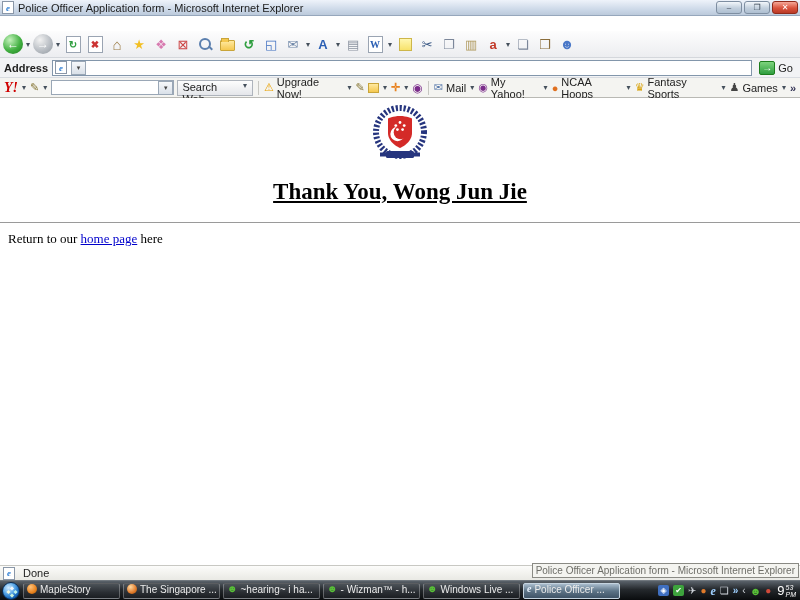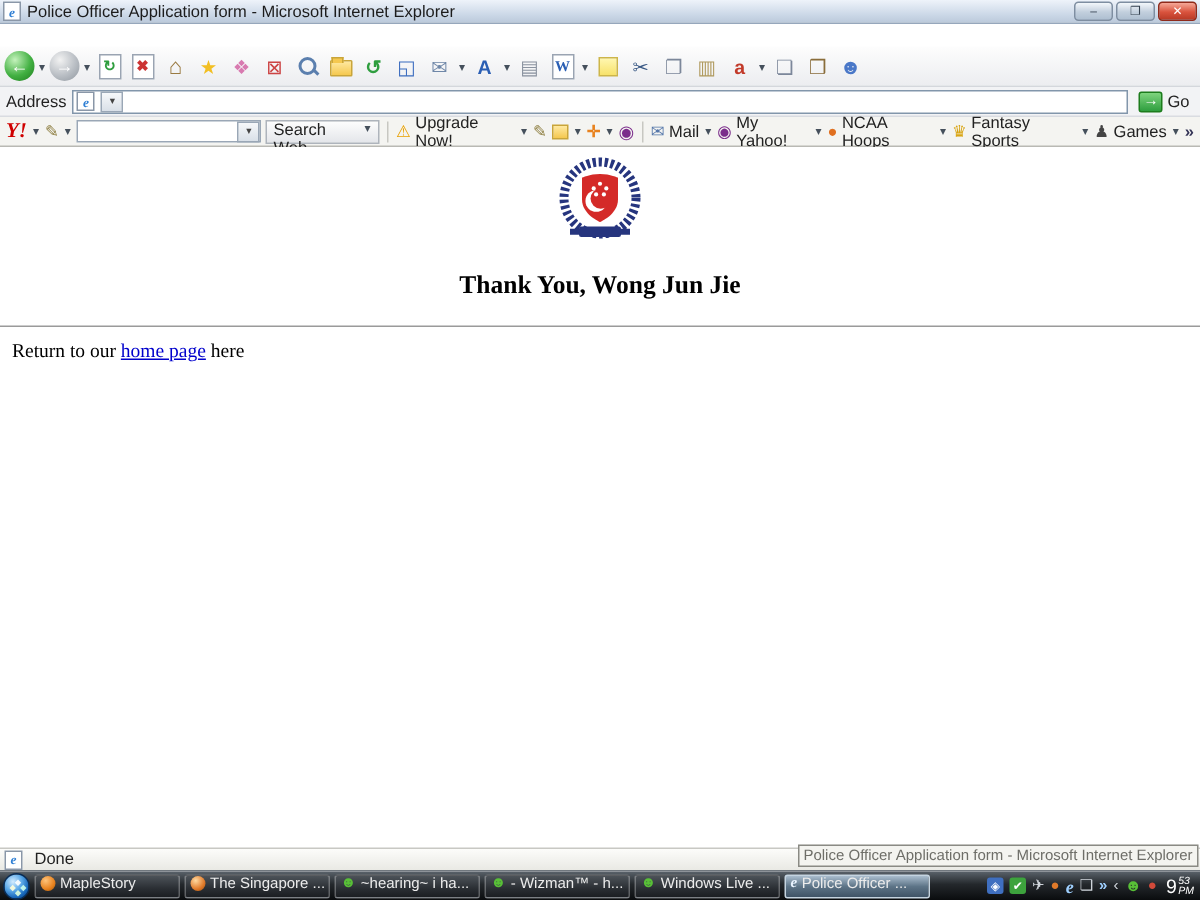--- a/index.html
+++ b/index.html
@@ -44,21 +44,21 @@
   .mag { width:15px; height:15px; position:relative; }
   .mag::before { content:""; position:absolute; left:1px; top:1px; width:8px; height:8px; border:2px solid #5b7fae; border-radius:50%; }
   .mag::after  { content:""; position:absolute; left:10px; top:10px; width:5px; height:2px; background:#5b7fae; transform:rotate(45deg); }
   .folderic { width:15px; height:11px; background:linear-gradient(#ffe9a0,#f5c84f); border:1px solid #c9a53a; border-radius:1px; position:relative; margin-top:3px; }
   .folderic::before { content:""; position:absolute; top:-3px; left:0; width:6px; height:3px; background:#f5c84f; border:1px solid #c9a53a; border-bottom:none; }
   .noteic { width:13px; height:13px; background:linear-gradient(#fff7b0,#f7e26b); border:1px solid #cdb64a; }
 
   
   #addressbar { position:absolute; top:58px; left:0; right:0; height:20px; background:#f2f3f5;
     border-bottom:1px solid #d9dce1; display:flex; align-items:center; padding:0 4px; font-size:11px; gap:4px; }
-  #addr-label { color:#222; }
+  #addr-label { color:#222;font-weight:bold; }
   #addr-box { flex:1; height:16px; background:#fff; border:1px solid #8296ab; display:flex; align-items:center; padding:0 2px; }
   #addr-box input { flex:1; border:none; outline:none; font:11px "Liberation Sans",sans-serif; color:#111; }
   .addr-drop { width:15px; height:14px; background:linear-gradient(#f6f8fa,#d9e0e8); border:1px solid #9aa7b6; font-size:7px;
     text-align:center; line-height:12px; color:#444; }
   #go-btn { display:flex; align-items:center; gap:3px; font-size:11px; color:#222; padding:0 3px; }
   #go-ic { width:16px; height:14px; background:linear-gradient(#7ed47e,#2f9e3f); border:1px solid #1d7c1d; border-radius:2px;
     color:#fff; font-size:10px; line-height:12px; text-align:center; font-weight:bold; }
 
   
   #yahoobar { position:absolute; top:78px; left:0; right:0; height:20px; background:#f4f4f1;
@@ -74,21 +74,21 @@
   .y-ic-note { width:12px; height:10px; background:linear-gradient(#ffe9a0,#f5c84f); border:1px solid #c9a53a; }
   .y-ic-plus { color:#e8821e; font-weight:bold; }
   .y-ic-circ { color:#7b2d8b; font-size:12px; }
   .y-mail { color:#5577aa; } .y-my { color:#7b2d8b; } .y-ncaa { color:#e07020; } .y-troph { color:#d9a514; } .y-game { color:#444; }
   .chev { color:#335; font-weight:bold; }
 
   
   #content { position:absolute; top:98px; left:0; right:0; height:467px; background:#fff; overflow:hidden;
     font-family:"Liberation Serif", serif; color:#000; }
   #crest-wrap { text-align:center; margin-top:6px; }
-  #page-heading { text-align:center; font-size:17px; font-weight:bold; margin-top:9px; }
+  #page-heading { text-align:center; font-size:23px; font-weight:bold; margin-top:9px;text-decoration:underline; }
   #page-message { text-align:center; font-size:13px; margin-top:15px; }
   #content hr { border:none; border-top:1px solid #9a9a9a; border-bottom:1px solid #fff; margin-top:17px; }
   #return-line { font-size:13px; margin:7px 0 0 8px; }
   #home-link { color:#0000cc; text-decoration:underline; cursor:pointer; }
 
   
   #statusbar { position:absolute; top:565px; left:0; right:0; height:15px;
     background:linear-gradient(#fcfcfa,#e9e9e4); border-top:1px solid #c8c8c3; display:flex; align-items:center;
     padding:0 3px; font-size:11px; color:#222; gap:4px; }
   #tooltip { position:absolute; top:563px; right:1px; height:15px; background:#f4f4f0; border:1px solid #8a8a84;

